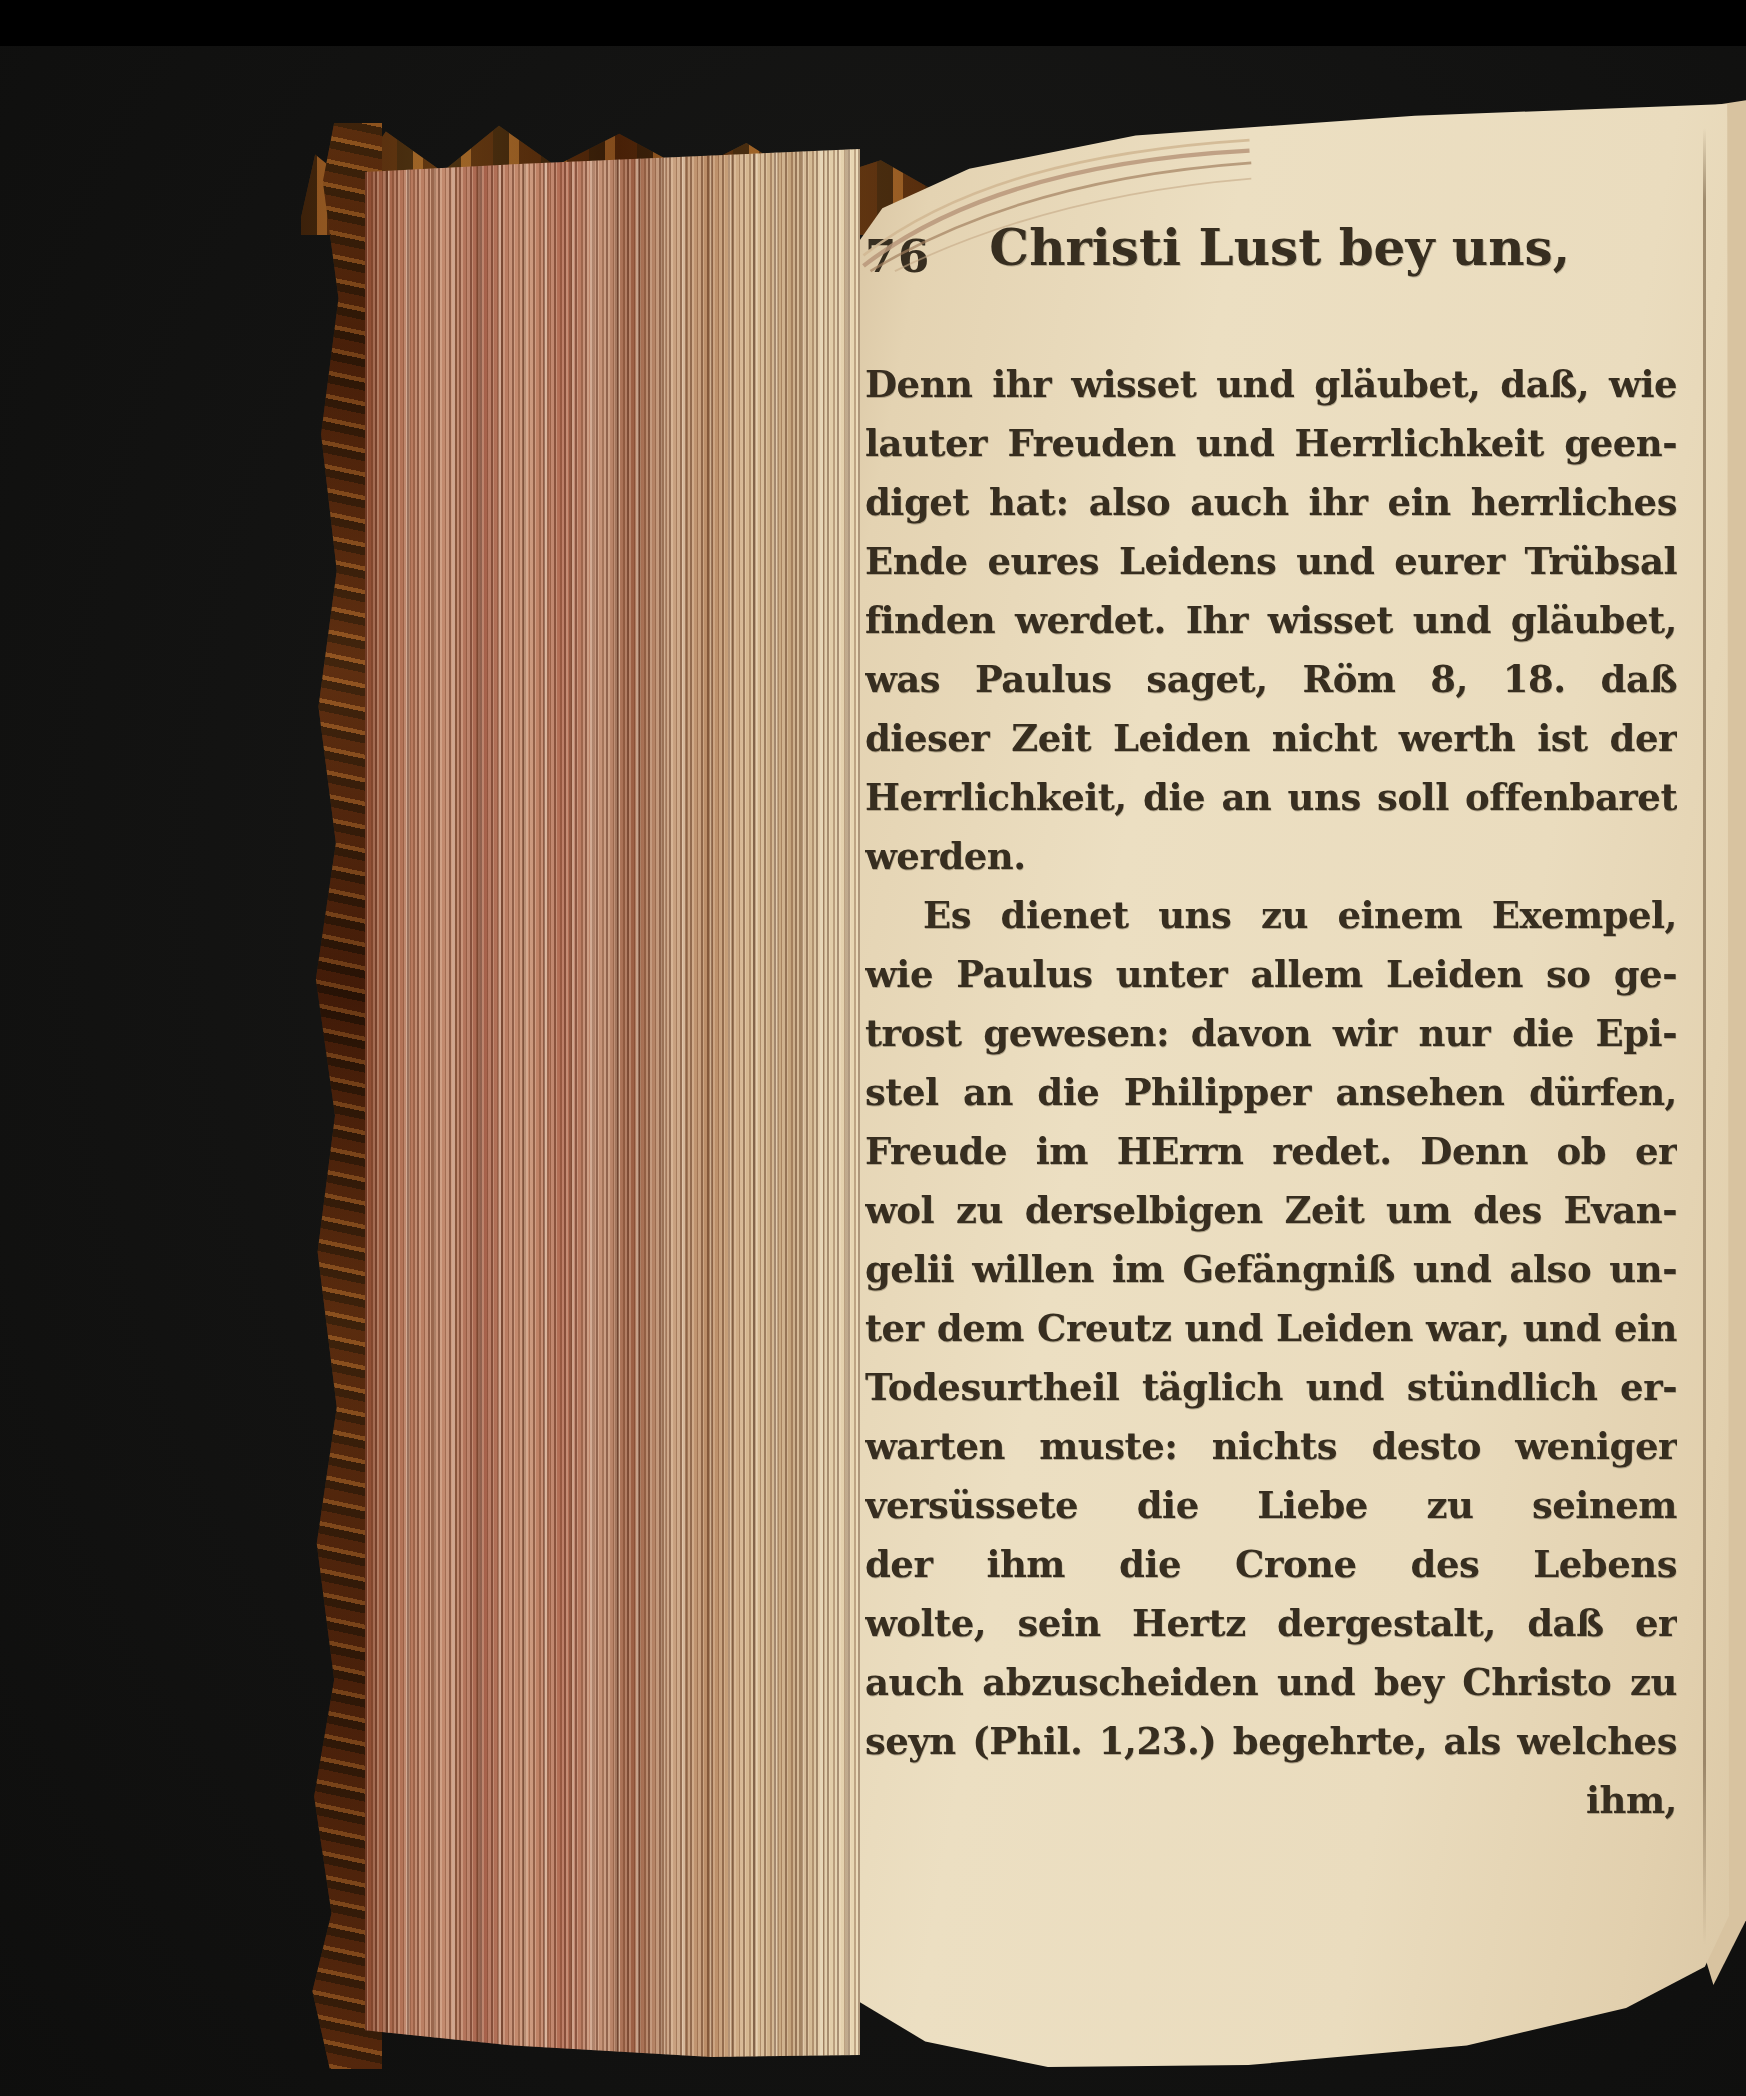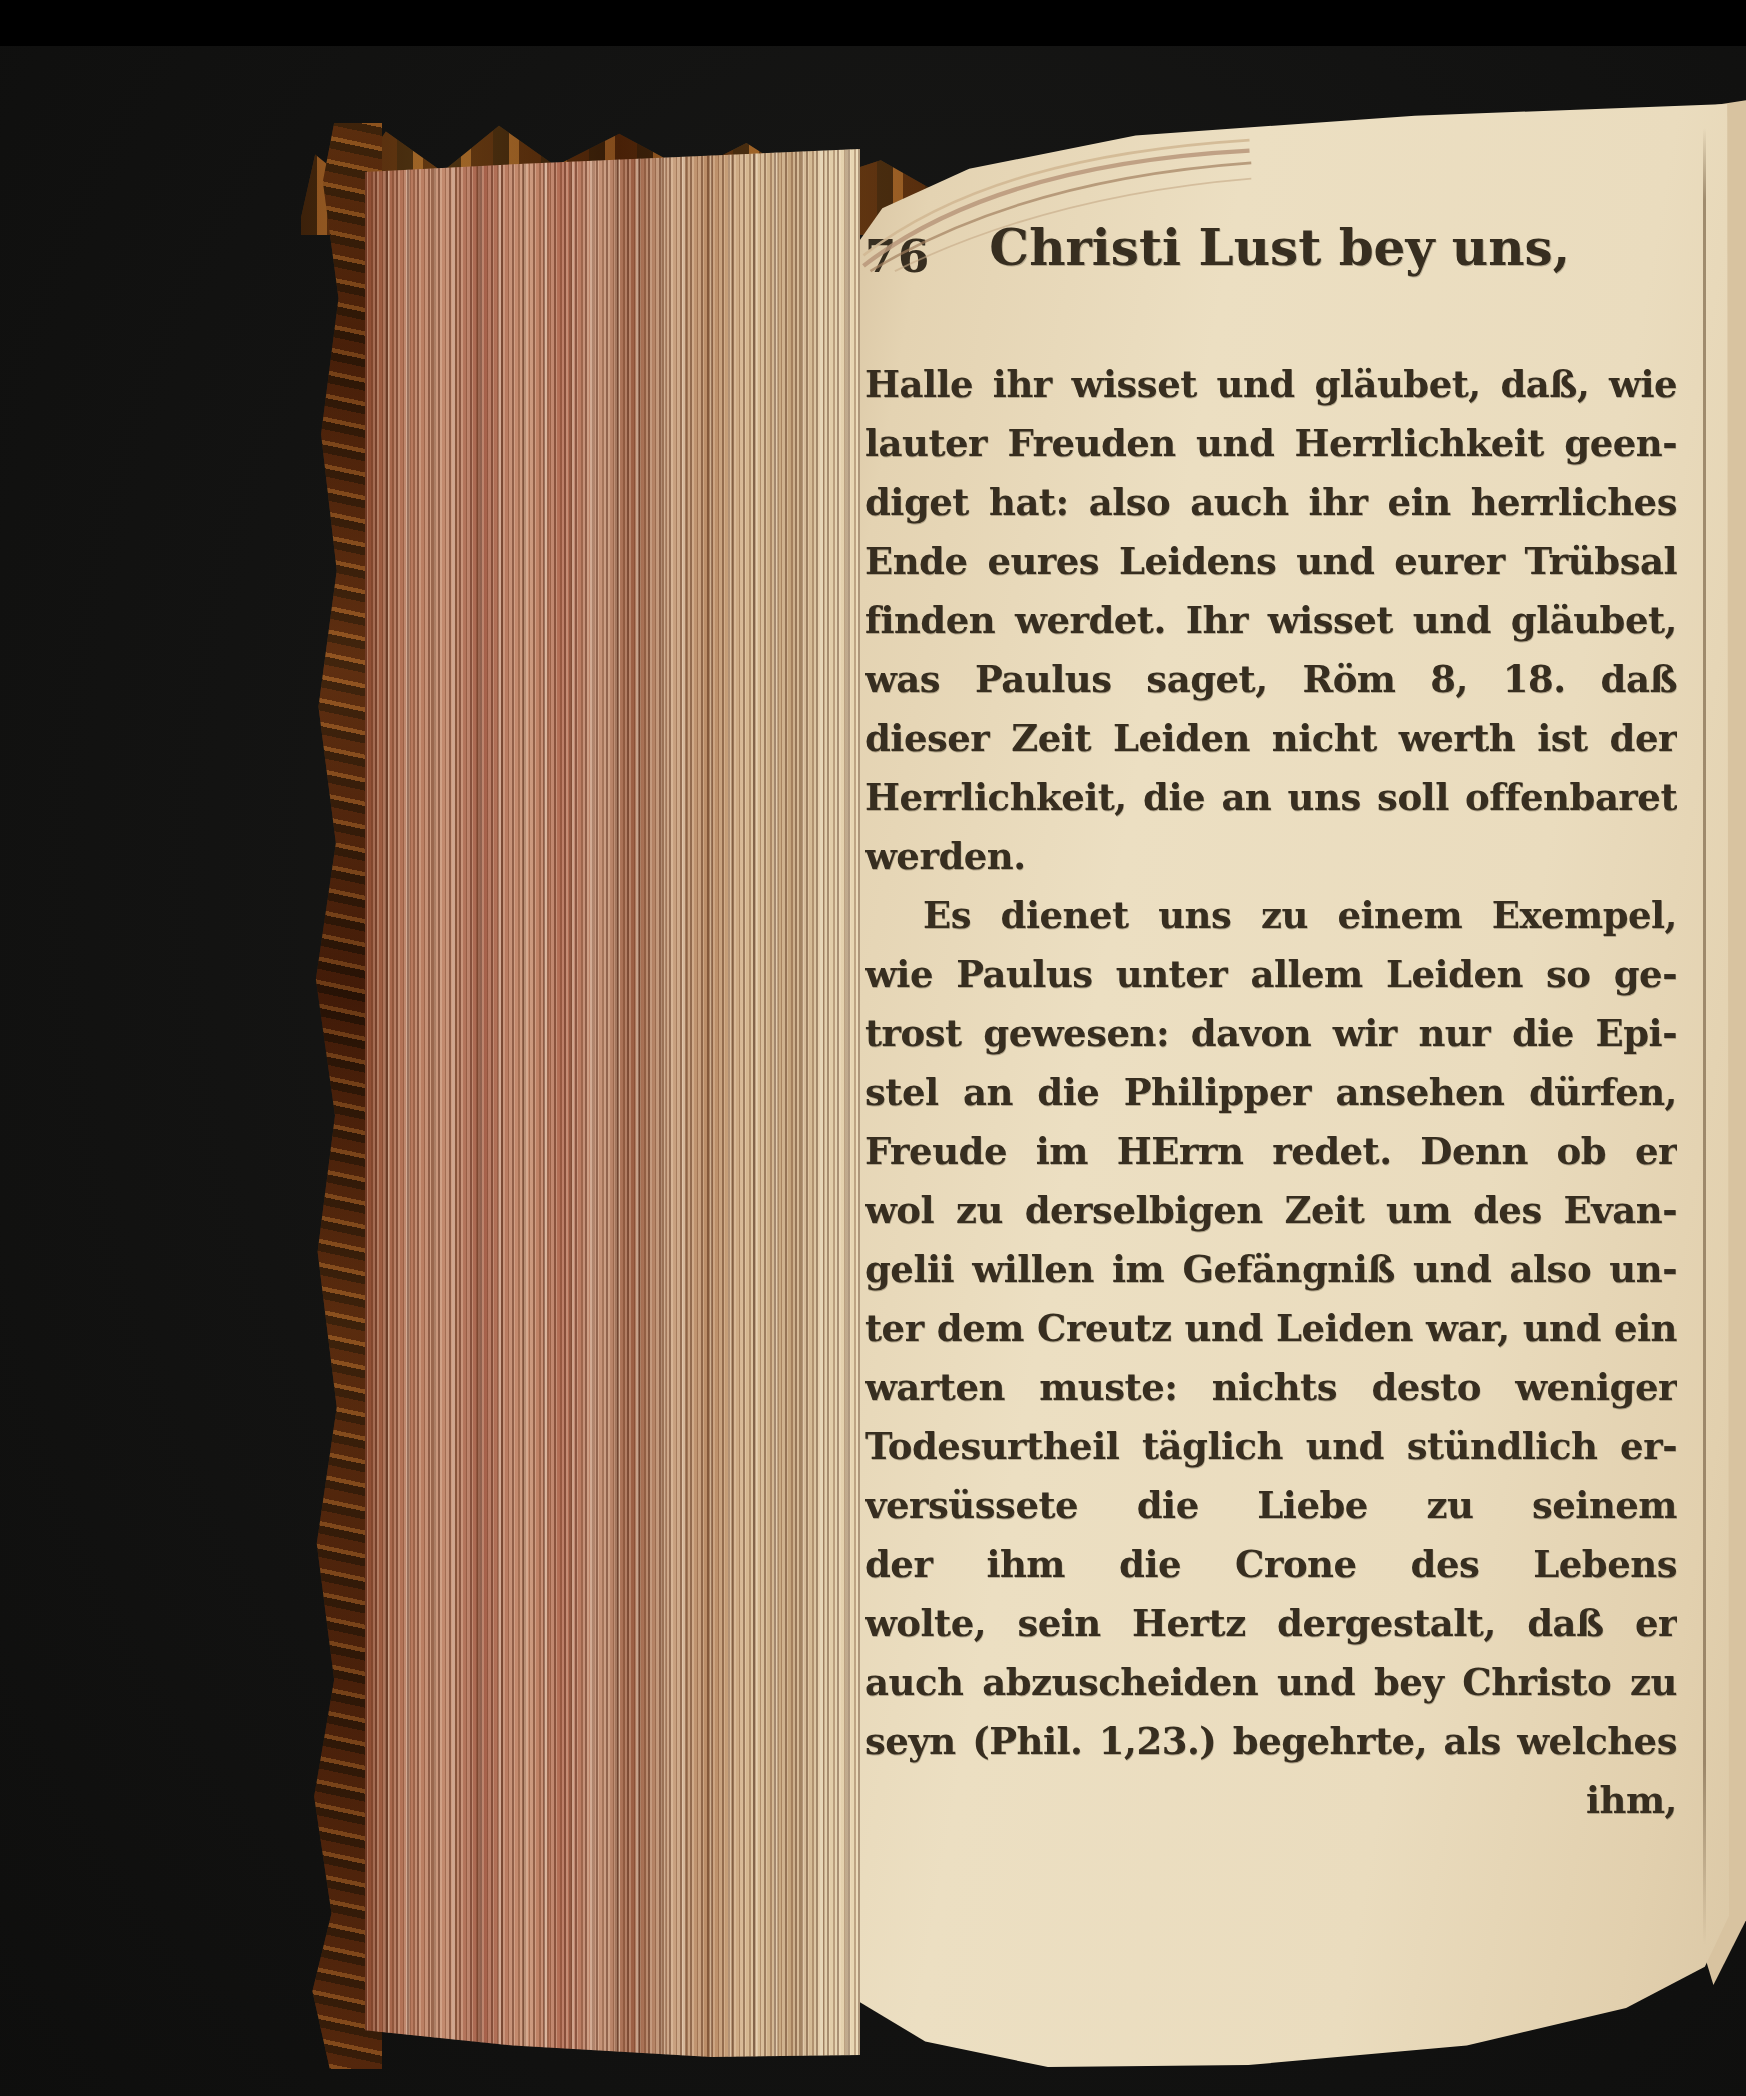--- a/index.html
+++ b/index.html
@@ -77,39 +77,39 @@
 
   <div class="page">
     <div class="edge-line"></div>
 
     <div class="text-block">
       <div class="header-row">
         <span class="pagenum">76</span>
         <span class="running-title">Christi Lust bey uns,</span>
       </div>
       <div class="body-lines">
-        <div class="line">Halle ihr wisset und gläubet, daß, wie</div>
+        <div class="line">Denn ihr wisset und gläubet, daß, wie</div>
         <div class="line">lauter Freuden und Herrlichkeit geen-</div>
         <div class="line">diget hat: also auch ihr ein herrliches</div>
         <div class="line">Ende eures Leidens und eurer Trübsal</div>
         <div class="line">finden werdet. Ihr wisset und gläubet,</div>
         <div class="line">was Paulus saget, Röm 8, 18. daß</div>
         <div class="line">dieser Zeit Leiden nicht werth ist der</div>
         <div class="line">Herrlichkeit, die an uns soll offenbaret</div>
         <div class="line nojust">werden.</div>
         <div class="line indent">Es dienet uns zu einem Exempel,</div>
         <div class="line">wie Paulus unter allem Leiden so ge-</div>
         <div class="line">trost gewesen: davon wir nur die Epi-</div>
         <div class="line">stel an die Philipper ansehen dürfen,</div>
         <div class="line">Freude im HErrn redet. Denn ob er</div>
         <div class="line">wol zu derselbigen Zeit um des Evan-</div>
         <div class="line">gelii willen im Gefängniß und also un-</div>
         <div class="line">ter dem Creutz und Leiden war, und ein</div>
+        <div class="line">Todesurtheil täglich und stündlich er-</div>
         <div class="line">warten muste: nichts desto weniger</div>
-        <div class="line">Todesurtheil täglich und stündlich er-</div>
         <div class="line">versüssete die Liebe zu seinem Heilande,</div>
         <div class="line">der ihm die Crone des Lebens schencken</div>
         <div class="line">wolte, sein Hertz dergestalt, daß er</div>
         <div class="line">auch abzuscheiden und bey Christo zu</div>
         <div class="line">seyn (Phil. 1,23.) begehrte, als welches</div>
         <div class="line catchword">ihm,</div>
       </div>
     </div>
   </div>
 

